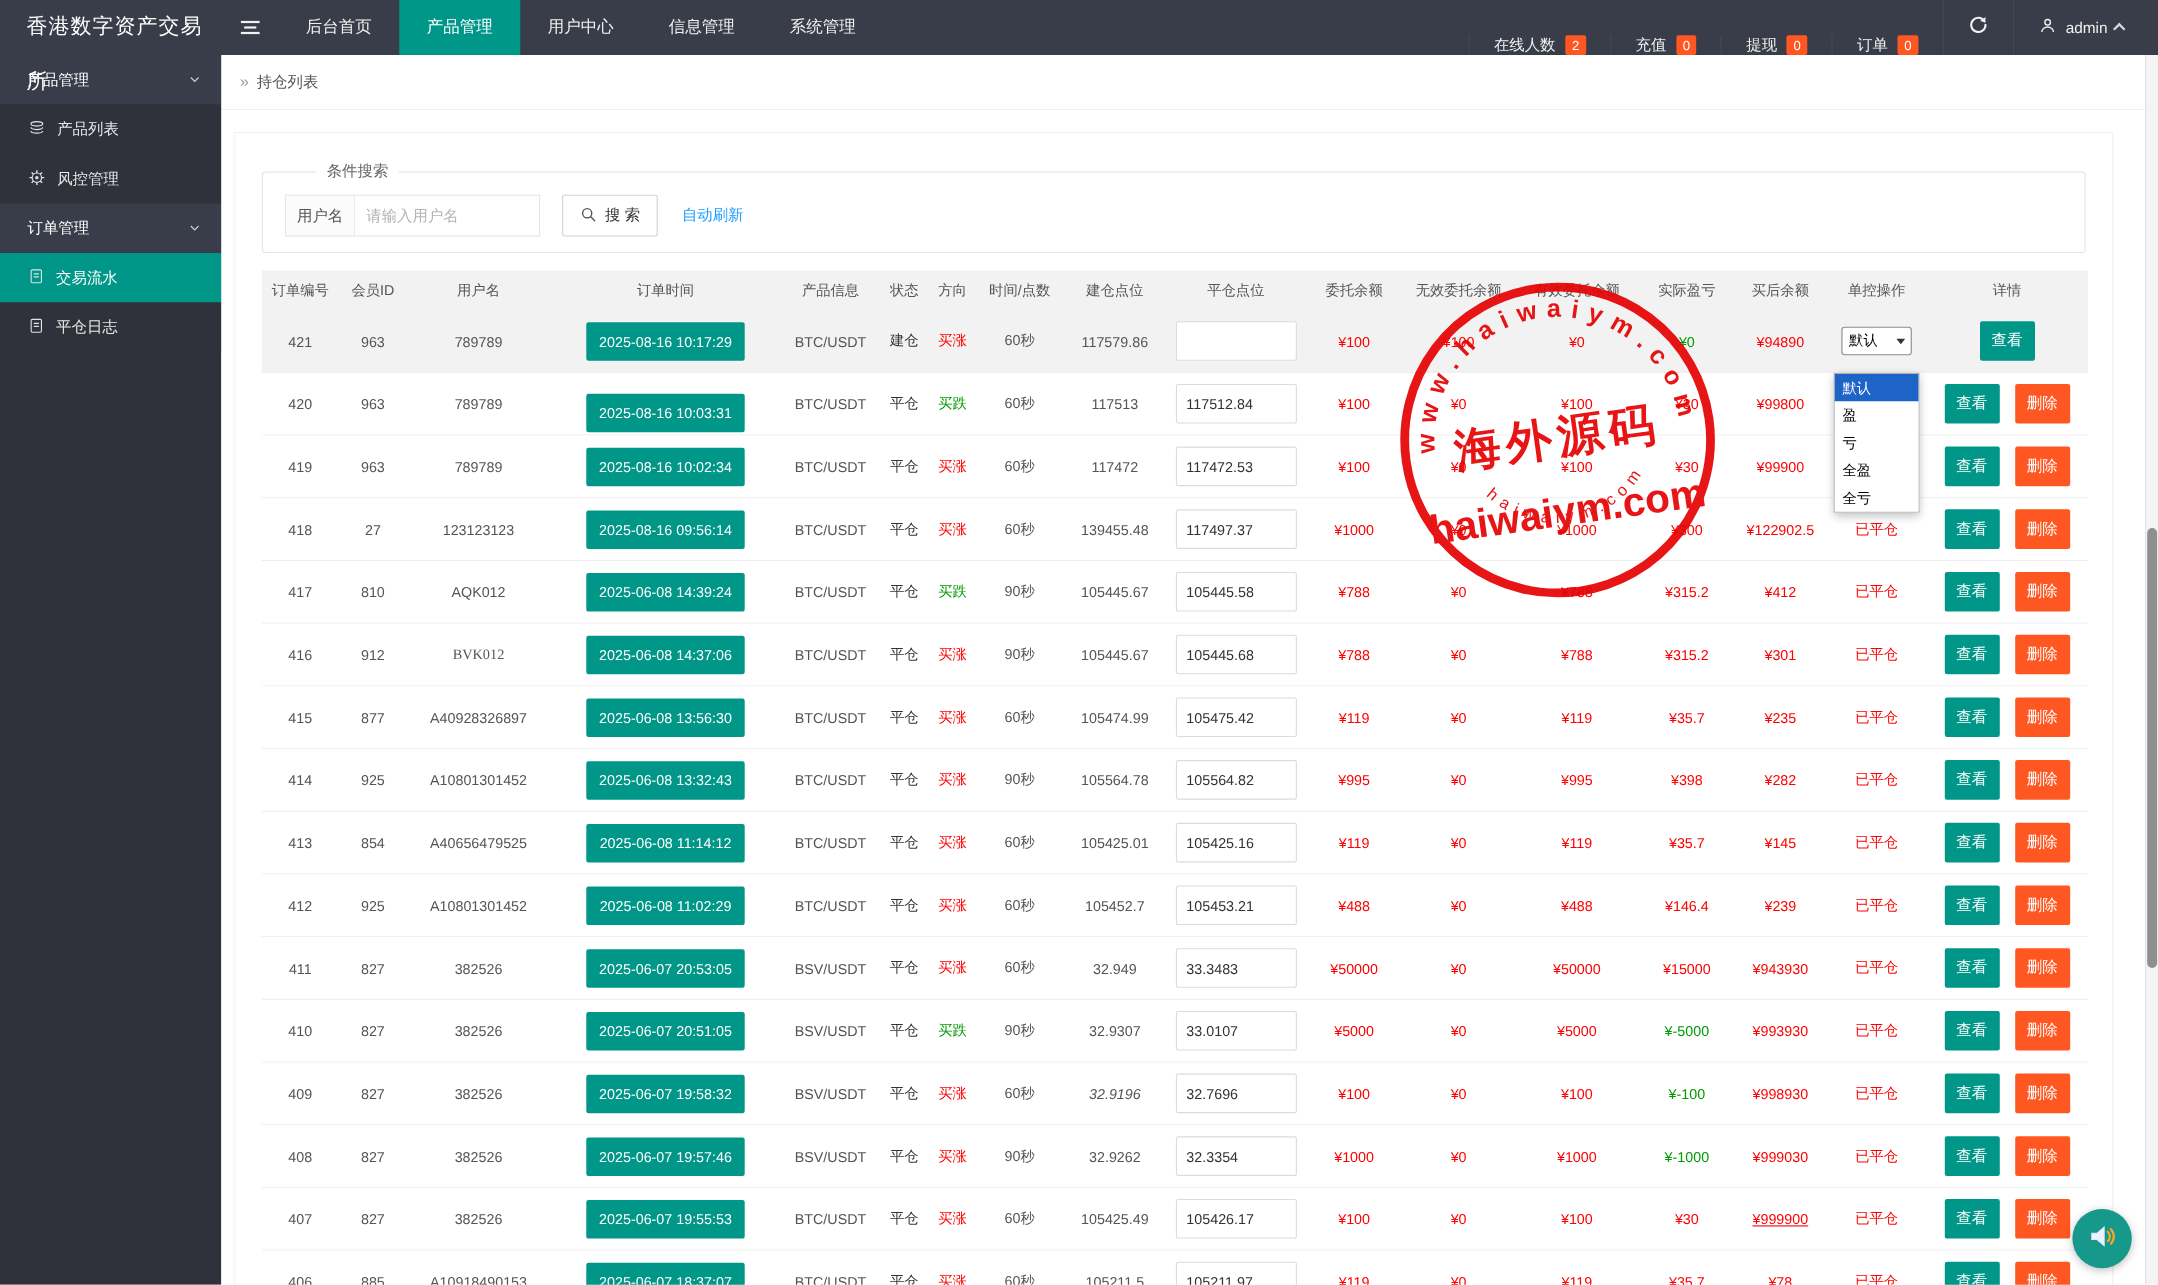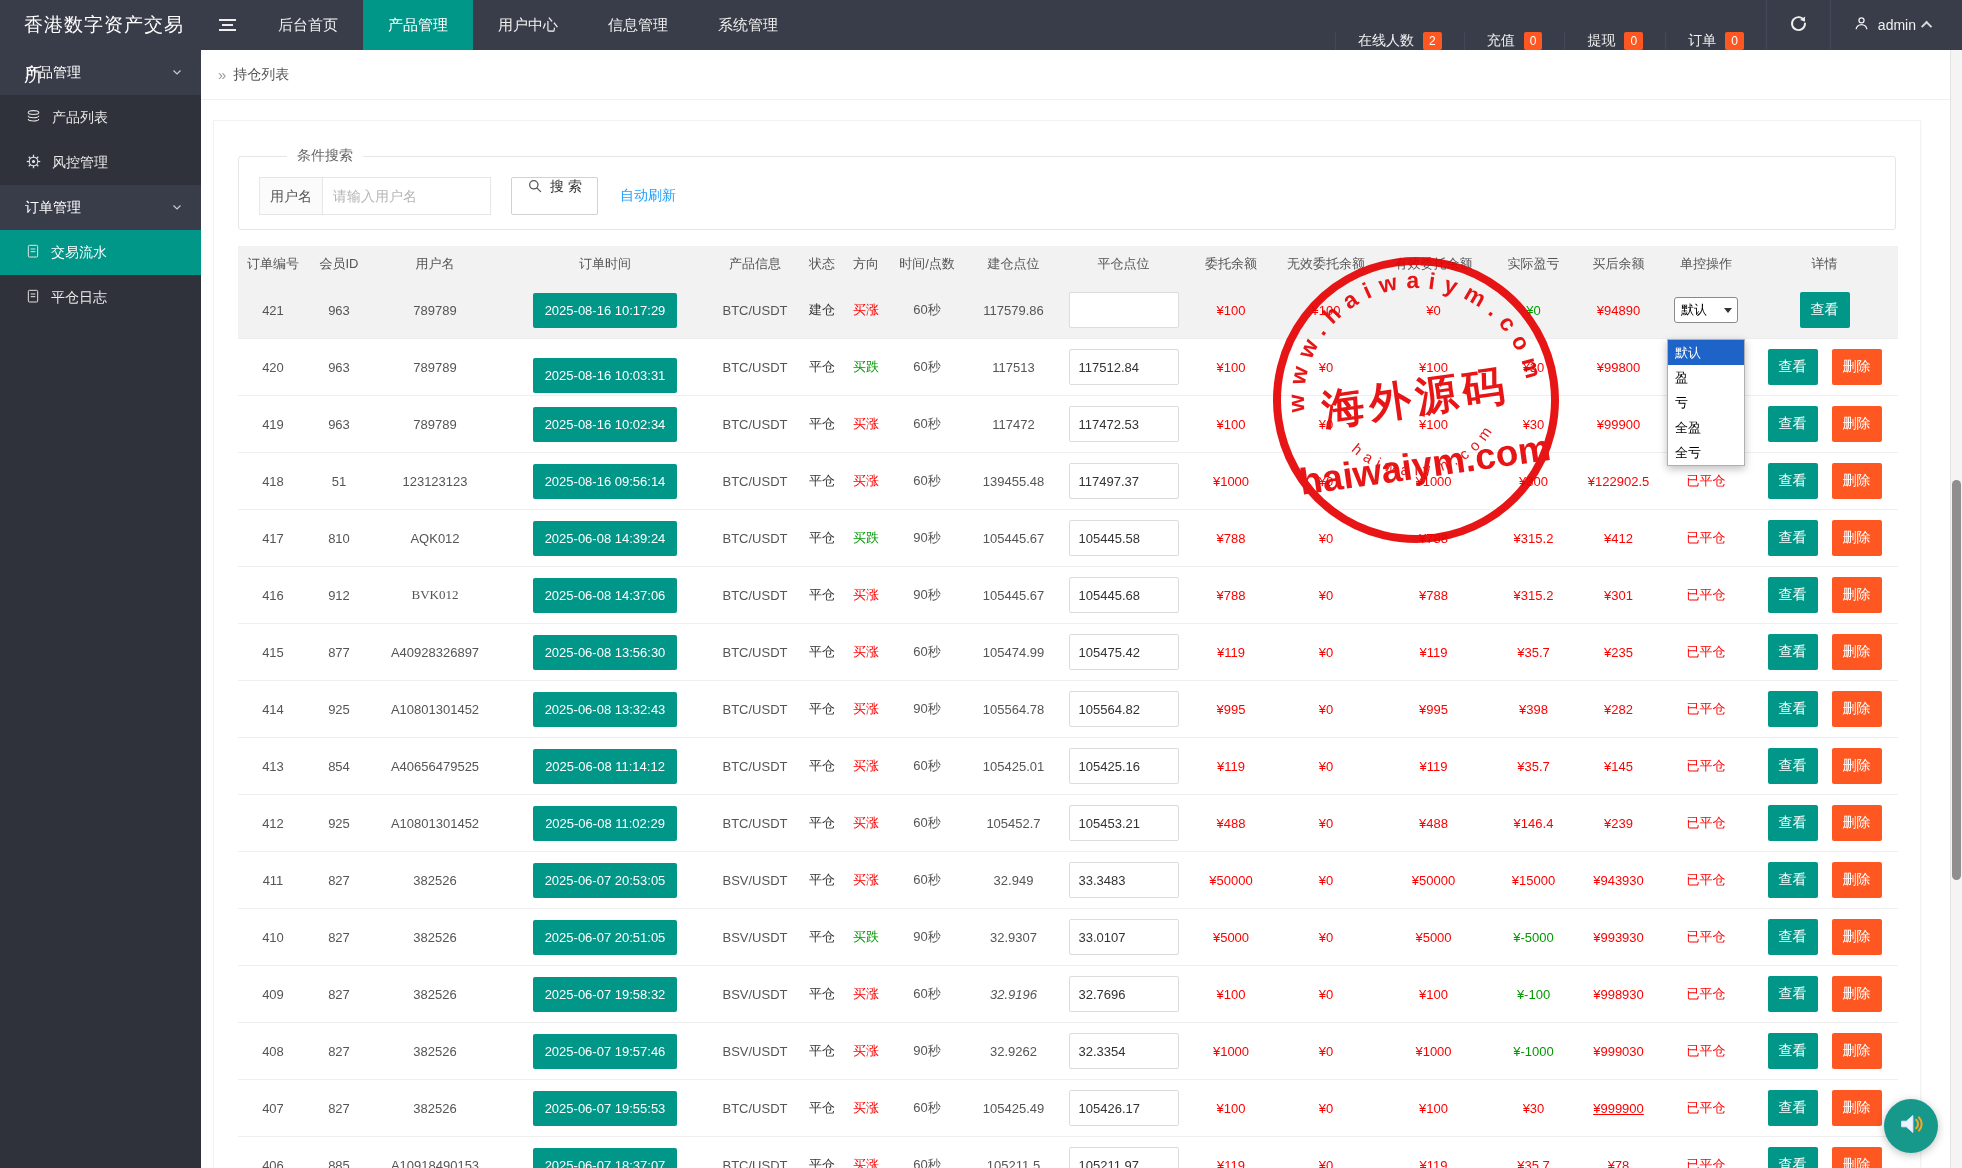--- a/index.html
+++ b/index.html
@@ -36,21 +36,21 @@
   .card { position:absolute; left:213px; top:120px; width:1708px; height:1060px; background:#fff; border:1px solid #f2f2f2; box-shadow:0 1px 3px rgba(0,0,0,.04); padding:24px; z-index:5; }
   fieldset.search-fs { border:1px solid #e6e6e6; border-radius:3px; margin:2px 0 0 0; padding:12px 0 14px 20px; }
   fieldset.search-fs legend { margin-left:28px; padding:0 10px; color:#666; font-size:14px; }
   .search-row { display:flex; align-items:center; gap:12px; }
   .input-group { display:flex; align-items:stretch; }
   .addon { border:1px solid #e6e6e6; background:#fbfbfb; padding:0 10px; line-height:36px; font-size:14px; color:#555; white-space:nowrap; }
   .inp { border:1px solid #e6e6e6; border-left:none; height:38px; padding:0 10px; font-size:14px; color:#333; outline:none; background:#fff; }
   .inp::placeholder { color:#b5b5b5; }
   .inp.user { width:168px; }
   .inp.date { width:180px; }
-  .search-btn { display:flex; gap:7px; border:1px solid #d2d2d2; background:#fff; height:38px; padding:0 15px; font-size:14px; color:#333; border-radius:2px; cursor:pointer; margin-left:8px; }
+  .search-btn { display:flex; align-items:center; gap:7px; border:1px solid #d2d2d2; background:#fff; height:38px; padding:0 15px; font-size:14px; color:#333; border-radius:2px; cursor:pointer; margin-left:8px; }
   .auto-refresh { color:#1E9FFF; font-size:14px; margin-left:10px; text-decoration:none; cursor:pointer; }
   
   .table { margin-top:16px; width:1660px; position:relative; }
   .thead { display:flex; align-items:center; background:#f2f2f2; height:36px; }
   .th { font-size:13px; color:#555; text-align:center; flex:none; }
   .trow { display:flex; align-items:center; height:57px; border-bottom:1px solid #eee; background:#fff; }
   .trow.hl { background:#f2f2f2; }
   .cell { flex:none; display:flex; align-items:center; justify-content:center; font-size:13px; color:#555; position:relative; }
   .time-btn { background:#009688; color:#fff; border:none; border-radius:2px; font-size:13px; padding:10px 12px; cursor:pointer; white-space:nowrap; }
   .dir-up { color:#ff0000; }
@@ -334,21 +334,21 @@
           <div class="cell" style="width: 90px;">
             <span class="t-red">已平仓</span>
           </div>
           <div class="cell" style="width: 147px;">
             <button class="act-btn btn-view">查看</button>
             <button class="act-btn btn-del">删除</button>
           </div>
         </div>
         <div class="trow">
           <div class="cell" style="width: 70px;">418</div>
-          <div class="cell" style="width: 62px;">51</div>
+          <div class="cell" style="width: 62px;">27</div>
           <div class="cell" style="width: 130px;">123123123</div>
           <div class="cell" style="width: 210px;">
             <button class="time-btn">2025-08-16 09:56:14</button>
           </div>
           <div class="cell" style="width: 90px;">BTC/USDT</div>
           <div class="cell" style="width: 44px; color: rgb(51, 51, 51);">平仓</div>
           <div class="cell" style="width: 44px;">
             <span class="dir-up">买涨</span>
           </div>
           <div class="cell" style="width: 78px;">60秒</div>

